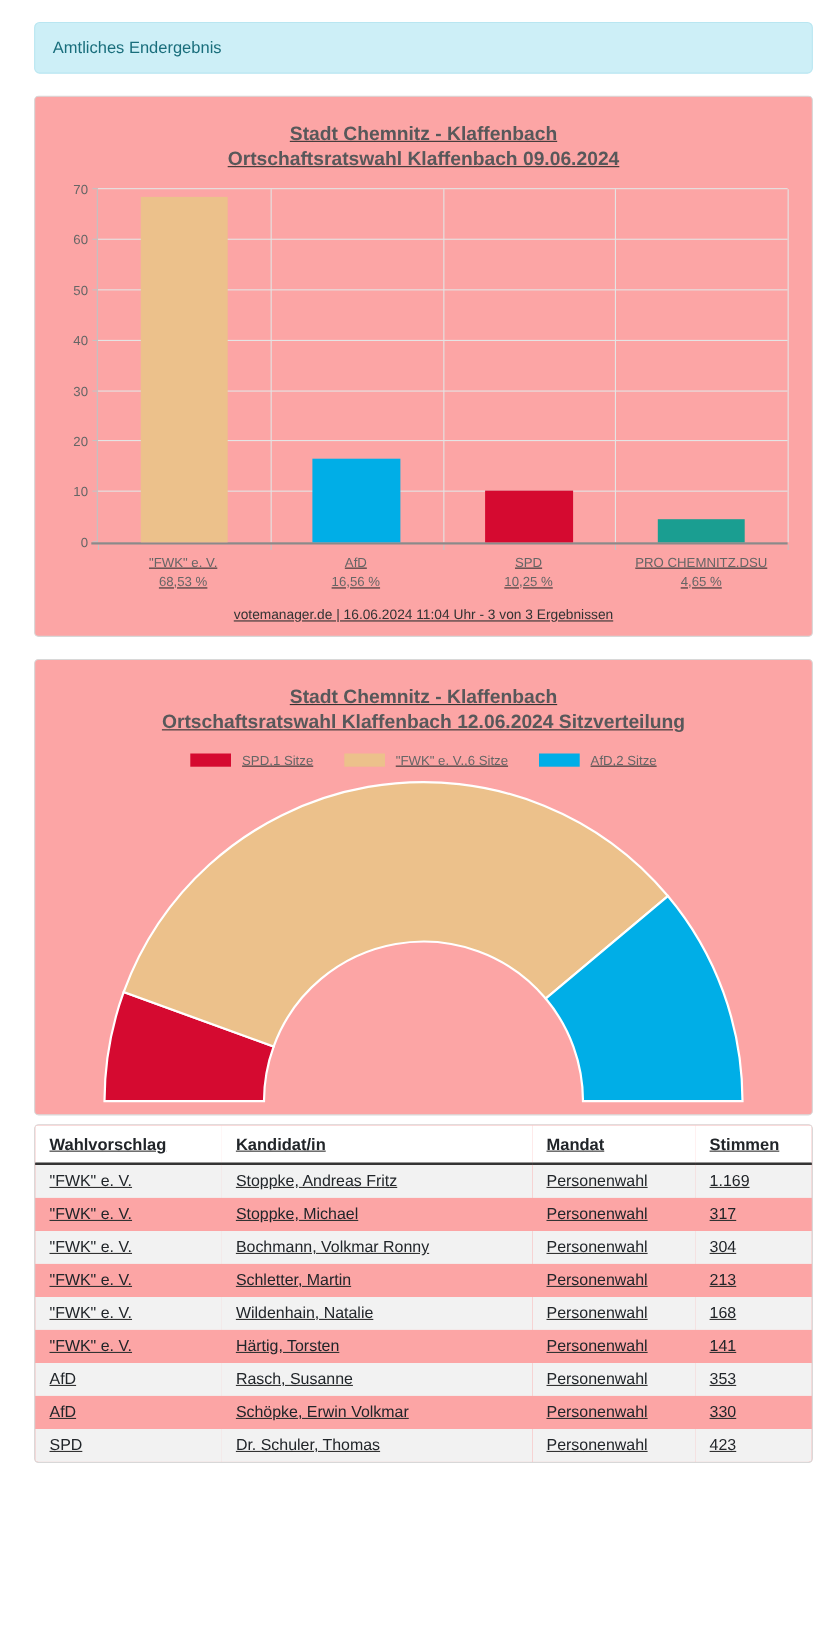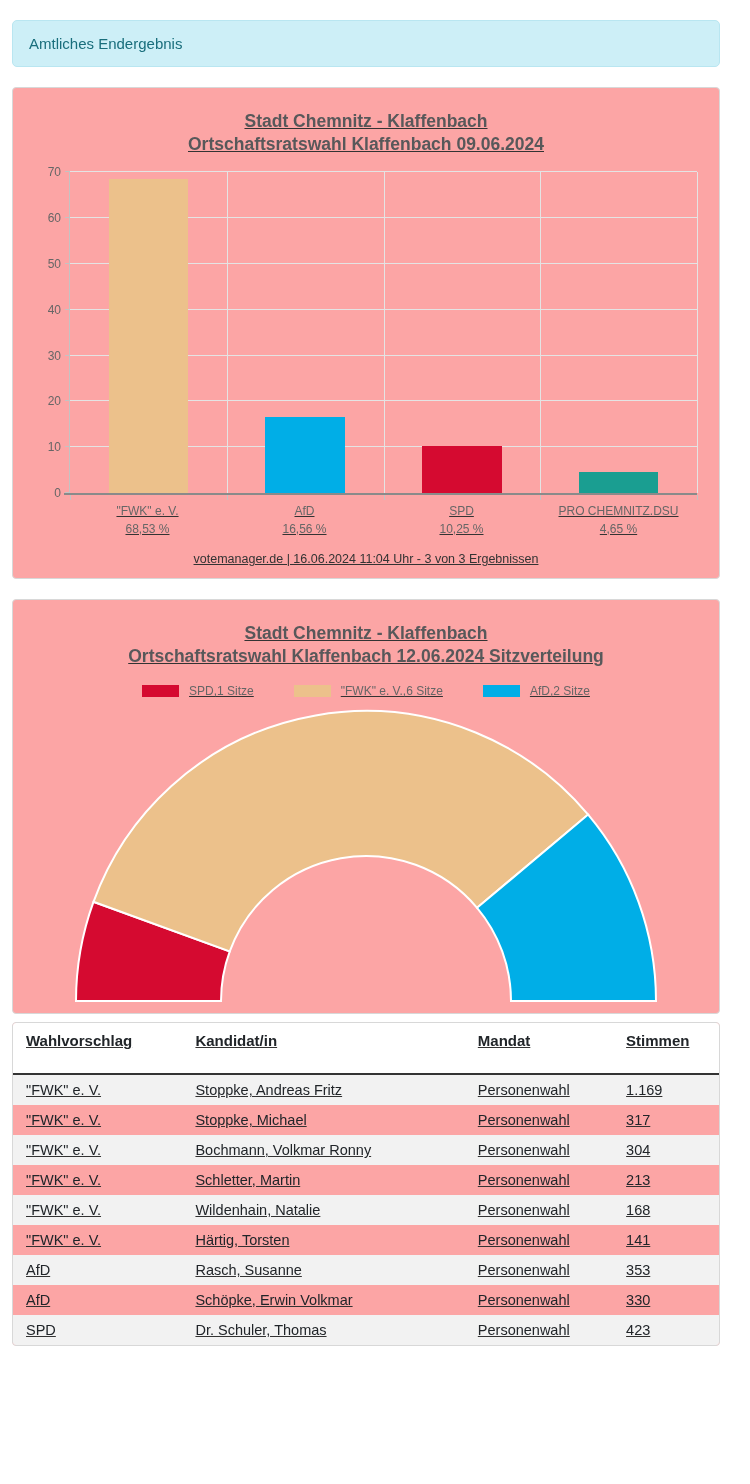--- a/index.html
+++ b/index.html
@@ -1,18 +1,18 @@
 <!DOCTYPE html>
 <html><head>
 <meta charset="utf-8">
 <style>
   * { box-sizing: border-box; margin: 0; padding: 0; }
   html, body { width: 750px; background: #ffffff; }
   body { font-family: "Liberation Sans", sans-serif; color: #333; }
-  .page { width: 732px; }
+  .page { width: 732px; margin-left: 19px; }
 
   .alert-info {
     margin: 20px 12px 0; background: #cdeff7; border: 1px solid #b9e6f1;
     border-radius: 5px; padding: 14px 16px; color: #196e7c; font-size: 15px;
   }
 
   .card {
     margin: 20px 12px 0; background: #fca5a5; border: 1px solid #d8d8d8; border-radius: 4px; text-decoration: underline;
   }
   .chart-card { padding: 14px 16px 12px; }
@@ -30,29 +30,29 @@
   .gridline-h { position: absolute; left: 0; right: 0; height: 1px; background: #e4e4e4; }
   .gridline-v { position: absolute; top: 0; bottom: 0; width: 1px; background: #e4e4e4; }
   .ytick-label { position: absolute; right: calc(100% + 9px); font-size: 12px; color: #666; transform: translateY(50%); line-height: 1; }
   .ytick { position: absolute; right: 100%; width: 5px; height: 1px; background: #c3c3c3; }
   .xtick { position: absolute; bottom: -7px; width: 1px; height: 5px; background: #c3c3c3; }
   .bar { position: absolute; bottom: 0; }
   .cat-labels { display: flex; }
   .cat-cell { width: 25%; text-align: center; font-size: 12px; color: #666; padding-top: 10px; line-height: 1.45; }
   .chart-footer { text-align: center; font-size: 12.5px; color: #333; margin-top: 14px; }
 
-  .legend { display: flex; justify-content: center; align-items: center; gap: 40px; margin: 16px 0 0; }
+  .legend { display: flex; justify-content: center; align-items: center; gap: 28px; margin: 16px 0 0; }
   .legend-item { display: flex; align-items: center; gap: 10px; font-size: 12px; color: #666; cursor: pointer; }
   .legend-swatch { width: 37px; height: 12px; display: inline-block; }
   #donut { display: block; margin: 10px auto 0; }
   .seat-footer { text-align: center; font-size: 13px; color: #333; margin: 16px 0 10px; }
 
   .table-card { margin-top: 8px; overflow: hidden; }
   table { width: 100%; border-collapse: collapse; font-size: 14.5px; color: #212529; table-layout: fixed; }
-  thead th { text-align: left; font-weight: bold; padding: 9px 6px 24px 13px; border-bottom: 2px solid #343434; font-size: 15px; background: #fff; }
+  thead th { text-align: left; font-weight: bold; padding: 9px 6px 8px 13px; border-bottom: 2px solid #343434; font-size: 15px; background: #fff; }
   tbody td { padding: 7px 6px 7px 13px; overflow: hidden; white-space: nowrap; }
   tbody tr:nth-child(odd) { background: #f2f2f2; }
   th:nth-child(1), td:nth-child(1) { width: 24%; }
   th:nth-child(2), td:nth-child(2) { width: 40%; }
   th:nth-child(3), td:nth-child(3) { width: 21%; }
   th:nth-child(4), td:nth-child(4) { width: 15%; }
 </style>
 </head>
 <body>
 

